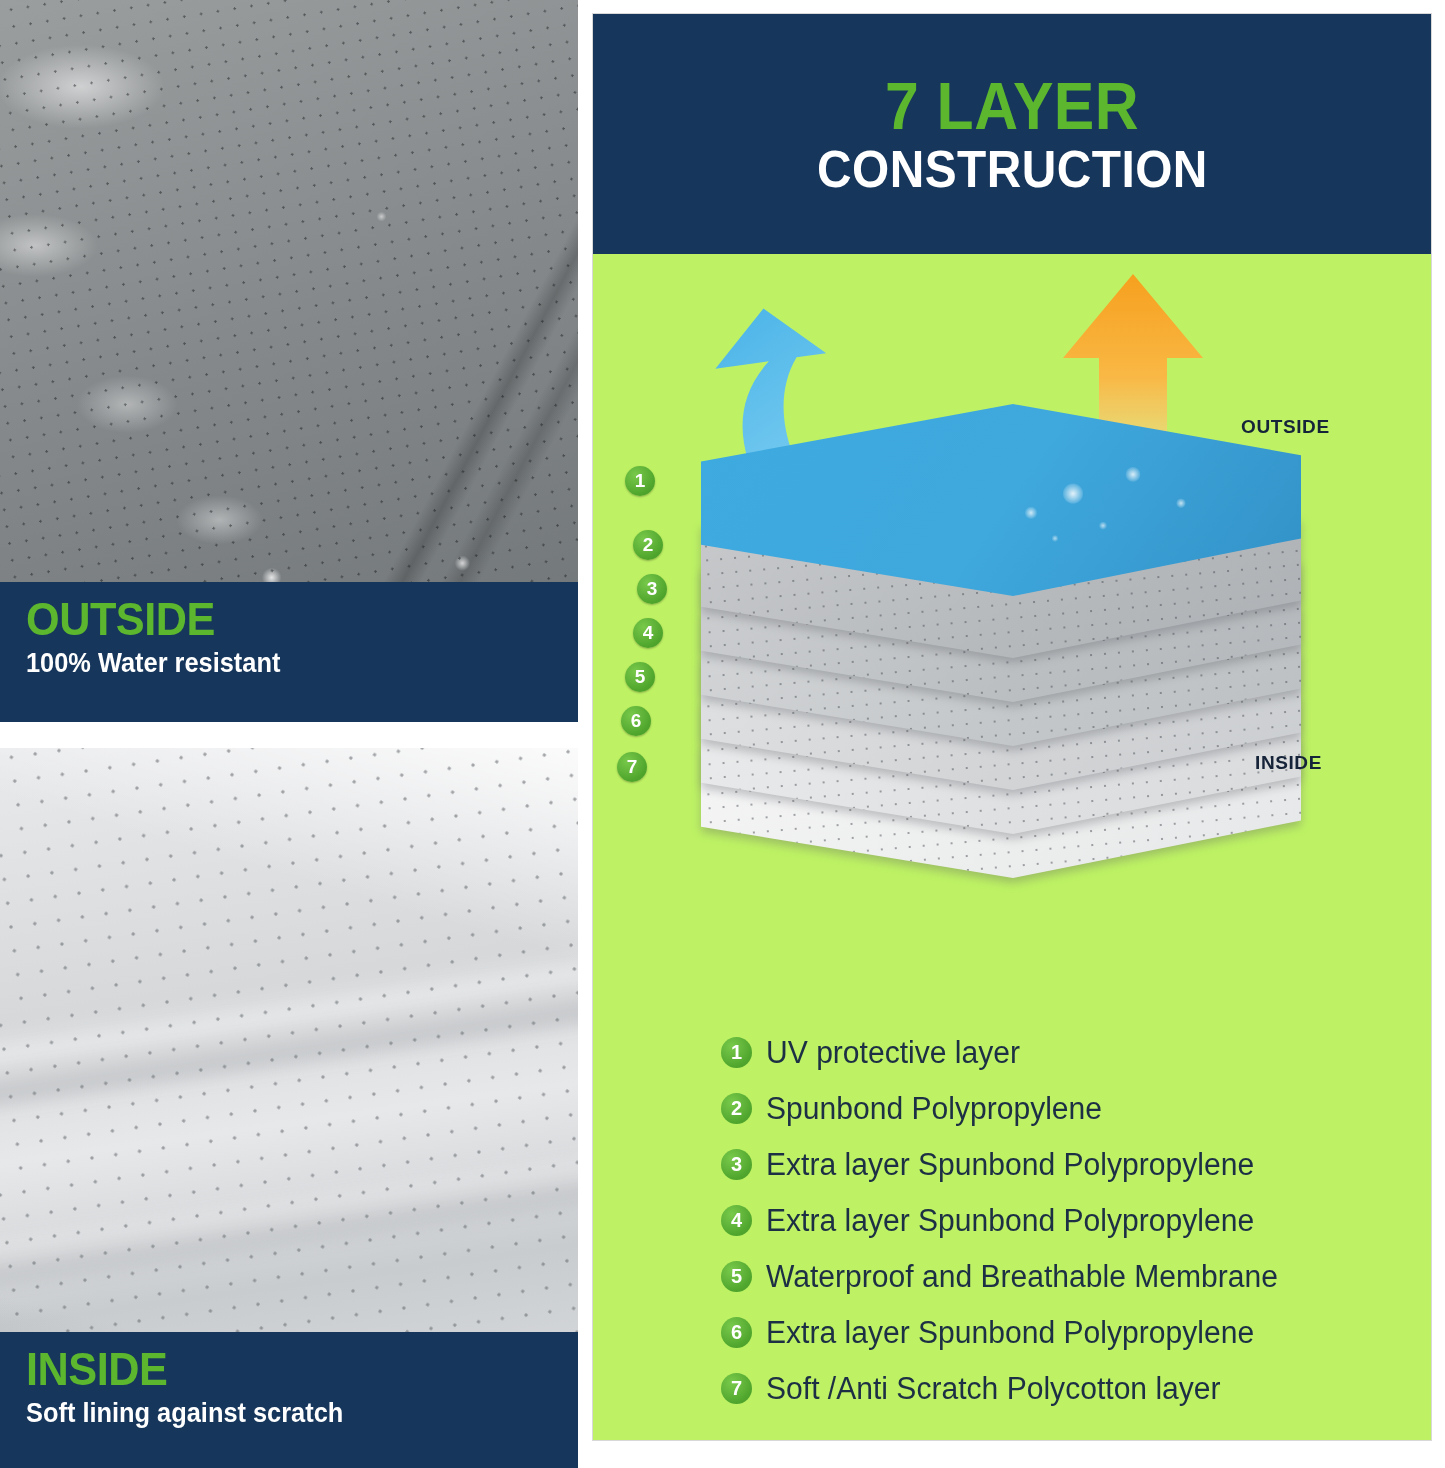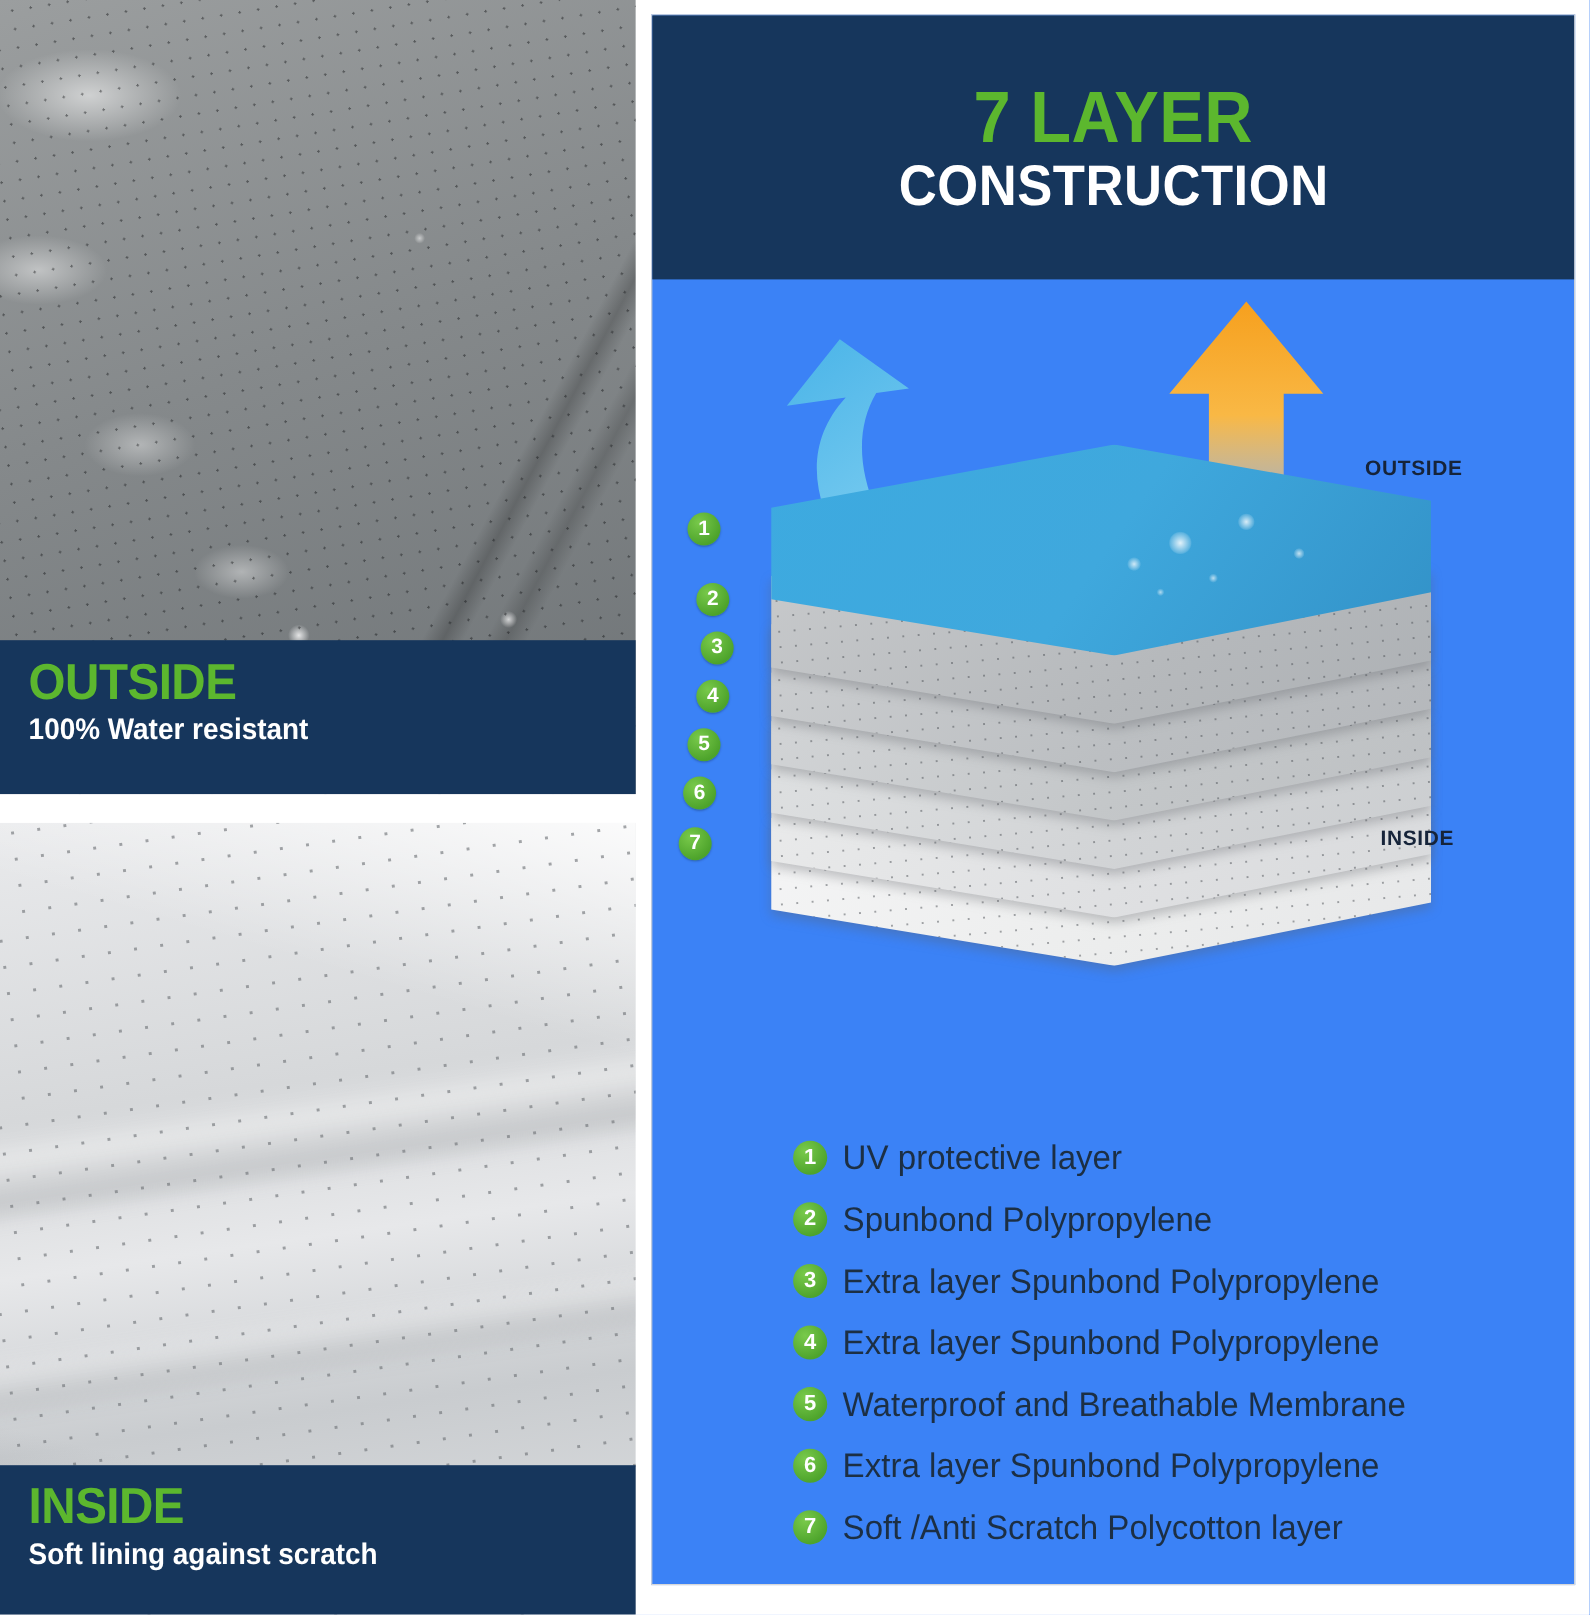--- a/index.html
+++ b/index.html
@@ -120,21 +120,21 @@
   }
   .caption.top-cap    { height: 140px; }
   .caption.bottom-cap { height: 136px; }
 
   
   .right-panel {
     position: absolute;
     left: 592px; top: 13px;
     width: 840px;
     height: 1428px;
-    background: #3b82f6;
+    background: #bef264;
     border: 1px solid #d8d8d8;
   }
 
   .panel-header {
     position: absolute;
     left: 0; top: 0;
     width: 838px;
     height: 240px;
     background: #16365c;
     display: flex;

